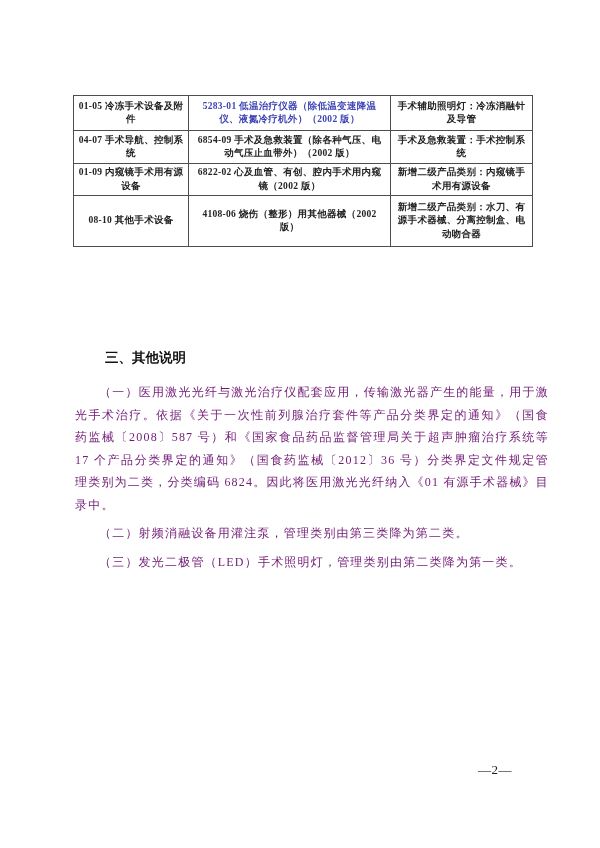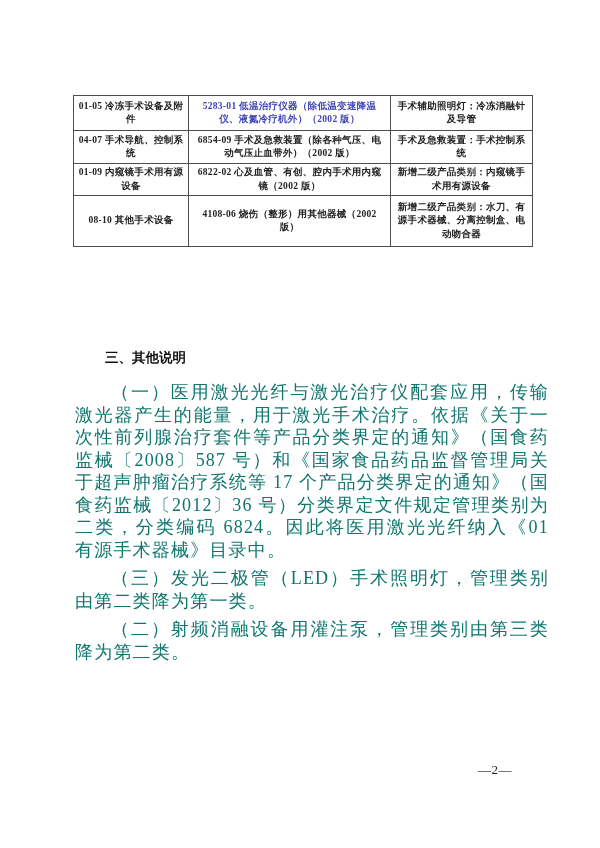--- a/index.html
+++ b/index.html
@@ -52,25 +52,25 @@
     padding-left:30px;
     font-family:"Liberation Sans","DejaVu Sans",sans-serif;
     font-weight:bold;
     font-size:13.5px;
     line-height:15px;
     color:#111111;
   }
   .content p {
     margin:0 0 6px 0;
     text-indent:2em;
-    font-size:18px;
+    font-size:12px;
     line-height:22.5px;
     letter-spacing:1.2px;
     text-align:justify;
-    color:#0f766e;
+    color:#701a75;
   }
 
   
   .footer {
     position:absolute; top:762px; right:88px;
     font-size:13px;
     letter-spacing:0.5px;
     color:#1d1d1d;
   }
 </style>
@@ -105,19 +105,19 @@
         <td>08-10 其他手术设备</td>
         <td>4108-06 烧伤（整形）用其他器械（2002 版）</td>
         <td>新增二级产品类别：水刀、有源手术器械、分离控制盒、电动吻合器</td>
       </tr>
     </tbody>
   </table>
 
   <div class="content">
     <h3 class="heading">三、其他说明</h3>
     <p>（一）医用激光光纤与激光治疗仪配套应用，传输激光器产生的能量，用于激光手术治疗。依据《关于一次性前列腺治疗套件等产品分类界定的通知》（国食药监械〔2008〕587 号）和《国家食品药品监督管理局关于超声肿瘤治疗系统等 17 个产品分类界定的通知》（国食药监械〔2012〕36 号）分类界定文件规定管理类别为二类，分类编码 6824。因此将医用激光光纤纳入《01 有源手术器械》目录中。</p>
+    <p>（二）射频消融设备用灌注泵，管理类别由第三类降为第二类。</p>
     <p>（三）发光二极管（LED）手术照明灯，管理类别由第二类降为第一类。</p>
-    <p>（二）射频消融设备用灌注泵，管理类别由第三类降为第二类。</p>
   </div>
 
   <div class="footer">—2—</div>
 
 </div>
 
 </body></html>

